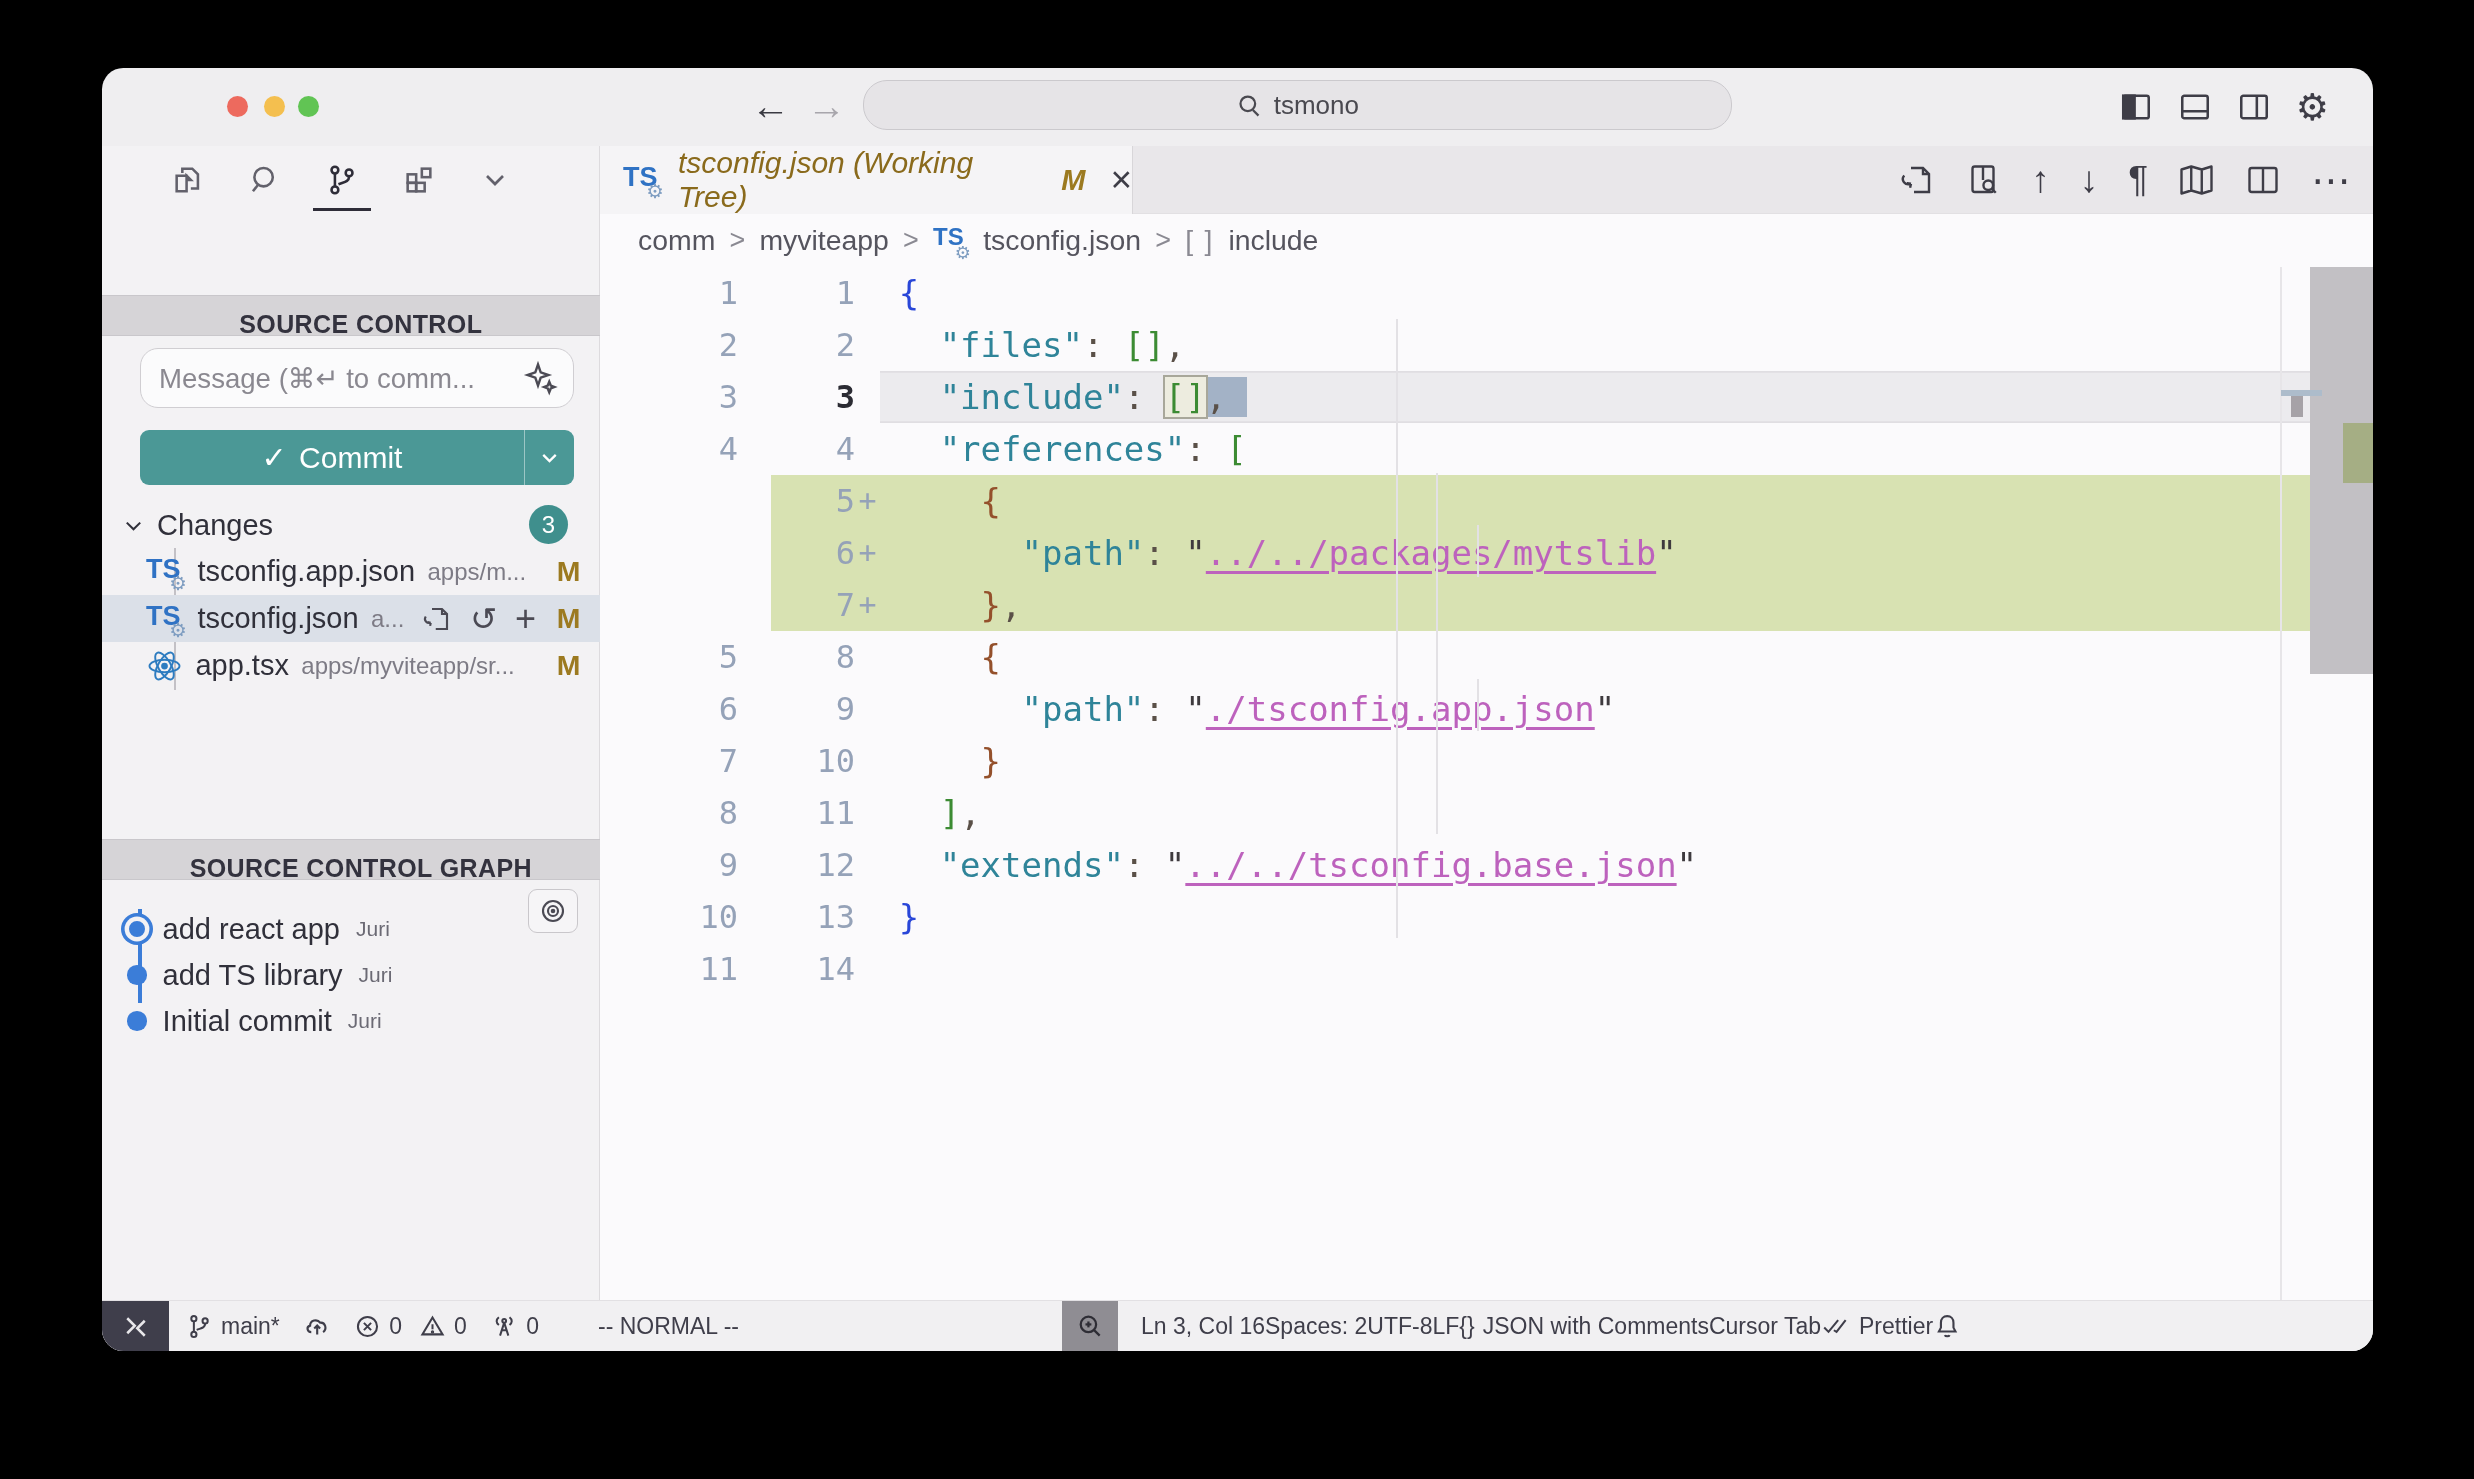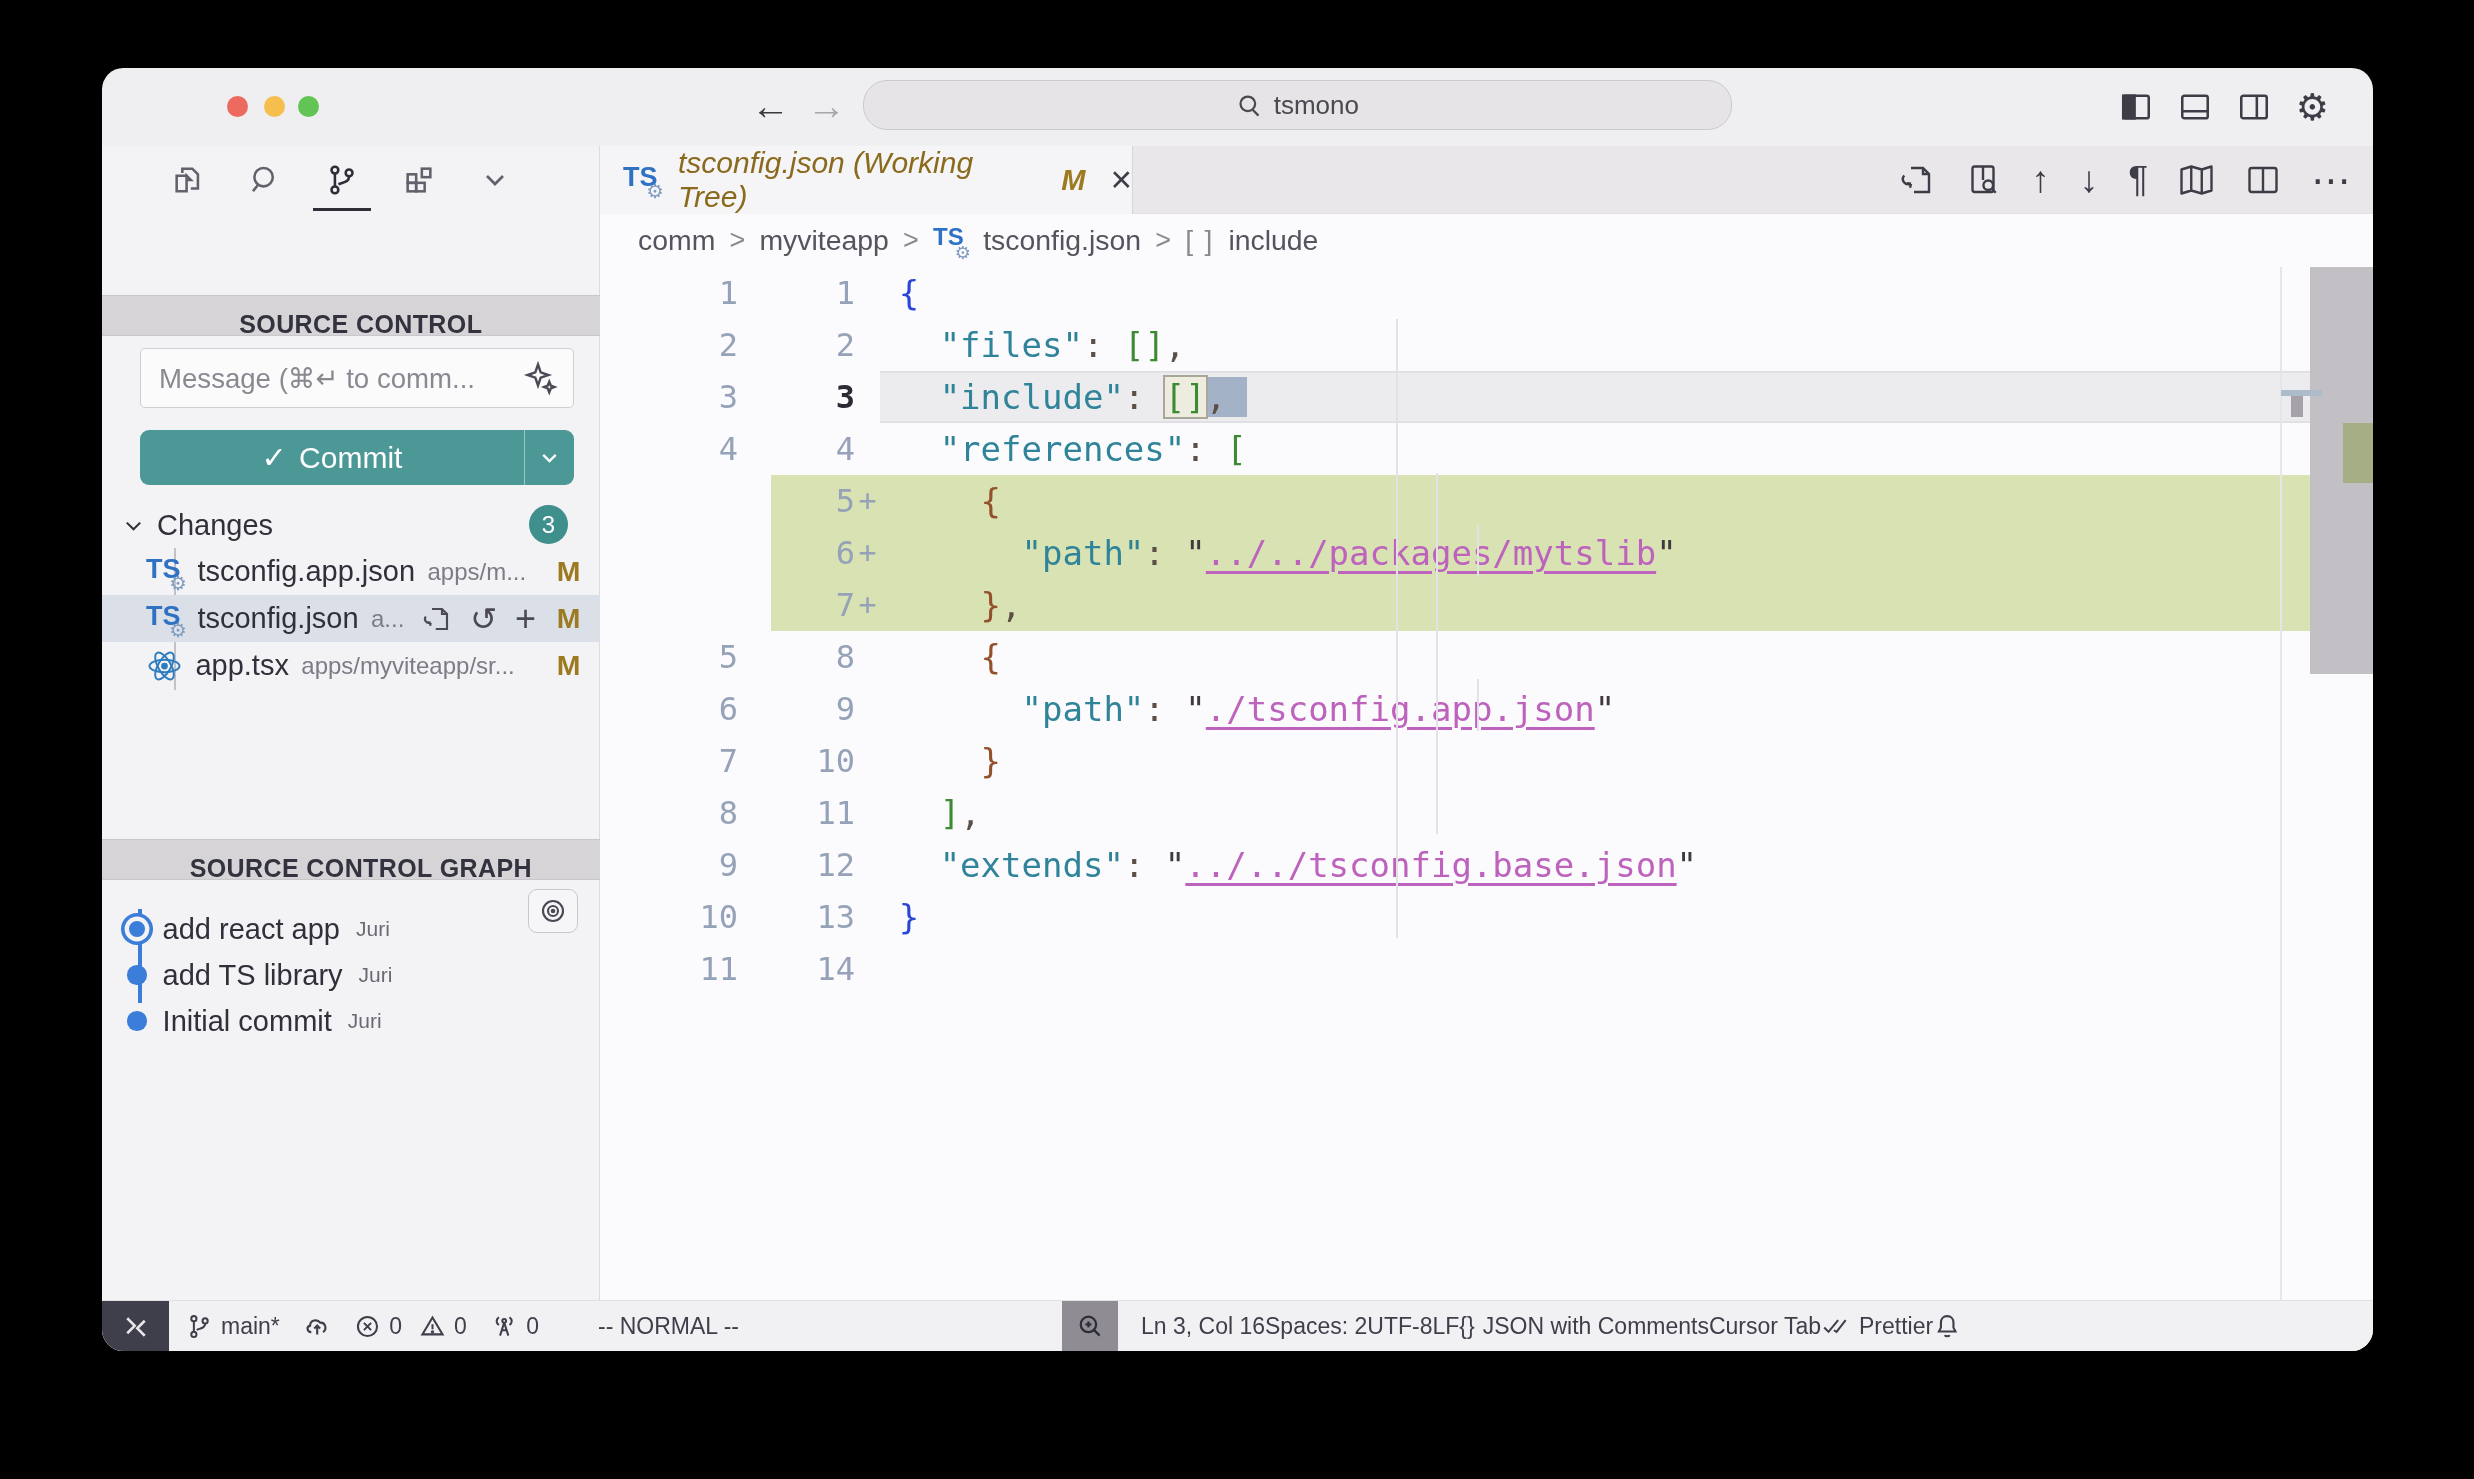--- a/index.html
+++ b/index.html
@@ -37,21 +37,21 @@
     align-items:center;gap:43px;padding-left:69px;color:#62616b;}
   .act-active{color:#2e2d38;position:relative;}
   .act-active:after{content:"";position:absolute;left:-12.4px;right:-12.4px;bottom:-14.2px;height:3.6px;background:#2e2d38;}
 
   
   .band{position:absolute;left:0;width:498px;height:41px;background:var(--band-bg);
     border-top:0.9px solid #c9c7cb;border-bottom:0.9px solid #c9c7cb;
     display:flex;align-items:center;gap:14.2px;padding-left:19.6px;
     font-size:25px;font-weight:bold;letter-spacing:0.4px;color:#33323e;flex-direction:column;}
   #msgbox{position:absolute;left:38px;top:202px;width:434px;height:60px;background:#fbfbfc;
-    border:1.8px solid #d0ced2;border-radius:5px;display:flex;align-items:center;
+    border:1.8px solid #d0ced2;border-radius:18px;display:flex;align-items:center;
     padding:0 14.2px 0 18px;color:#8a8890;font-size:27.6px;}
   #msgbox .ph{flex:1;white-space:nowrap;overflow:hidden;}
   #commitbtn{position:absolute;left:38px;top:284px;width:434px;height:55px;background:var(--teal);
     border-radius:9px;color:#fff;display:flex;align-items:center;}
   #commitbtn .main{flex:1;display:flex;align-items:center;justify-content:center;gap:12.4px;
     font-size:30px;}
   #commitbtn .split{width:50px;height:100%;border-left:1.8px solid rgba(255,255,255,.45);
     display:flex;align-items:center;justify-content:center;}
   #changes-hdr{position:absolute;left:0;top:359px;width:498px;height:41px;display:flex;
     align-items:center;gap:12.4px;padding-left:19.6px;font-size:29px;color:#30303a;}

